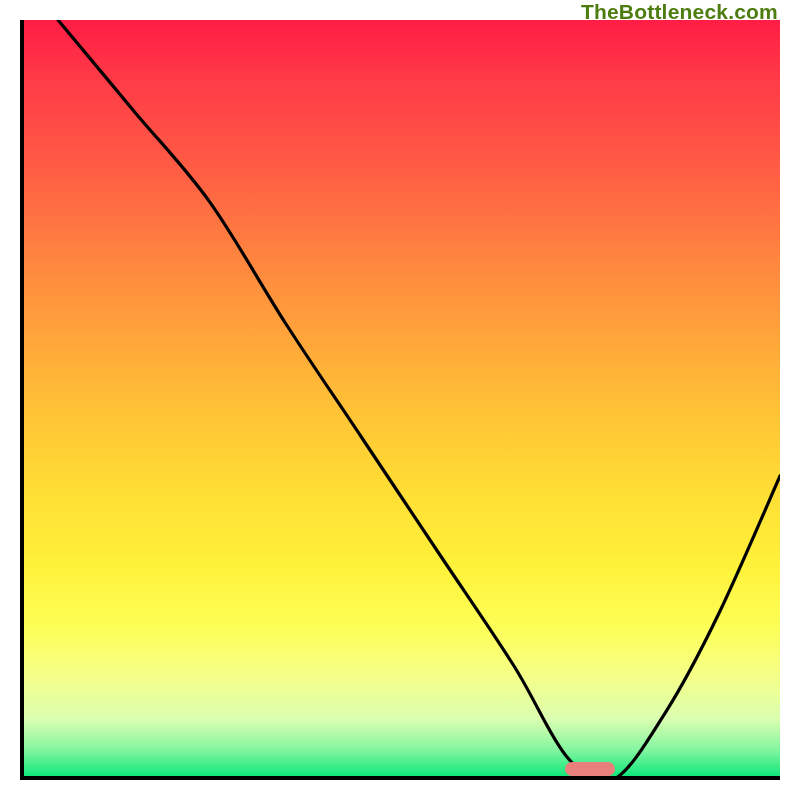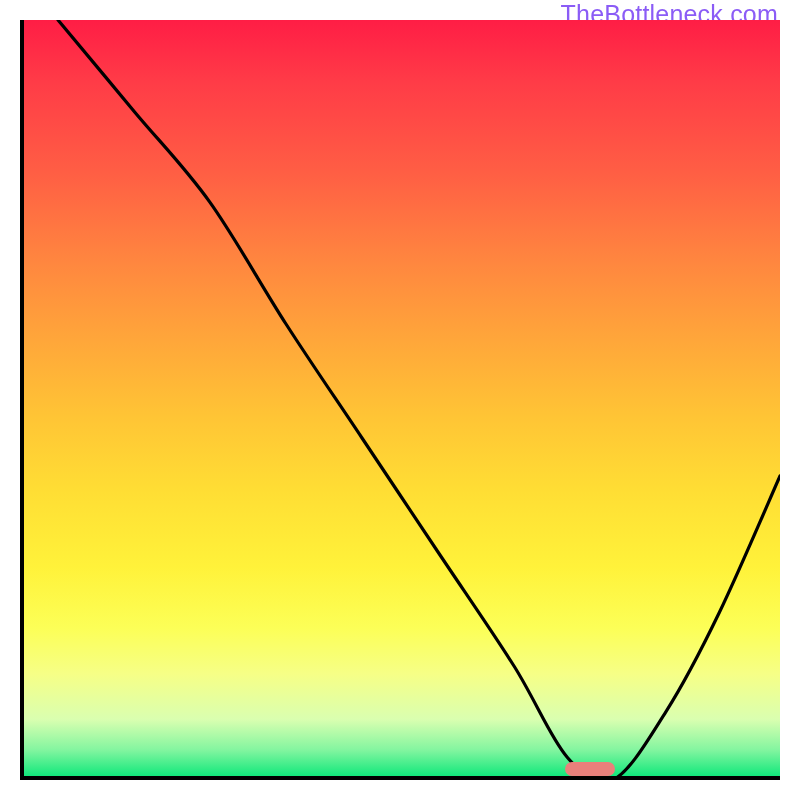--- a/index.html
+++ b/index.html
@@ -73,23 +73,23 @@
     width: 50px;
     height: 14px;
     background: #e9807b;
     border-radius: 7px;
     transform: translate(-50%, -50%);
   }
   .watermark {
     position: absolute;
     right: 22px;
     top: 0px;
-    font-size: 25px;
-    font-weight: 400;
-    color: #8b5cf6;
+    font-size: 21px;
+    font-weight: 700;
+    color: #4d7c0f;
     letter-spacing: 0.2px;
   }
 </style>
 </head>
 <body>
 
 <div class="watermark">TheBottleneck.com</div>
 
 <div class="frame">
   <div class="plot-area">

